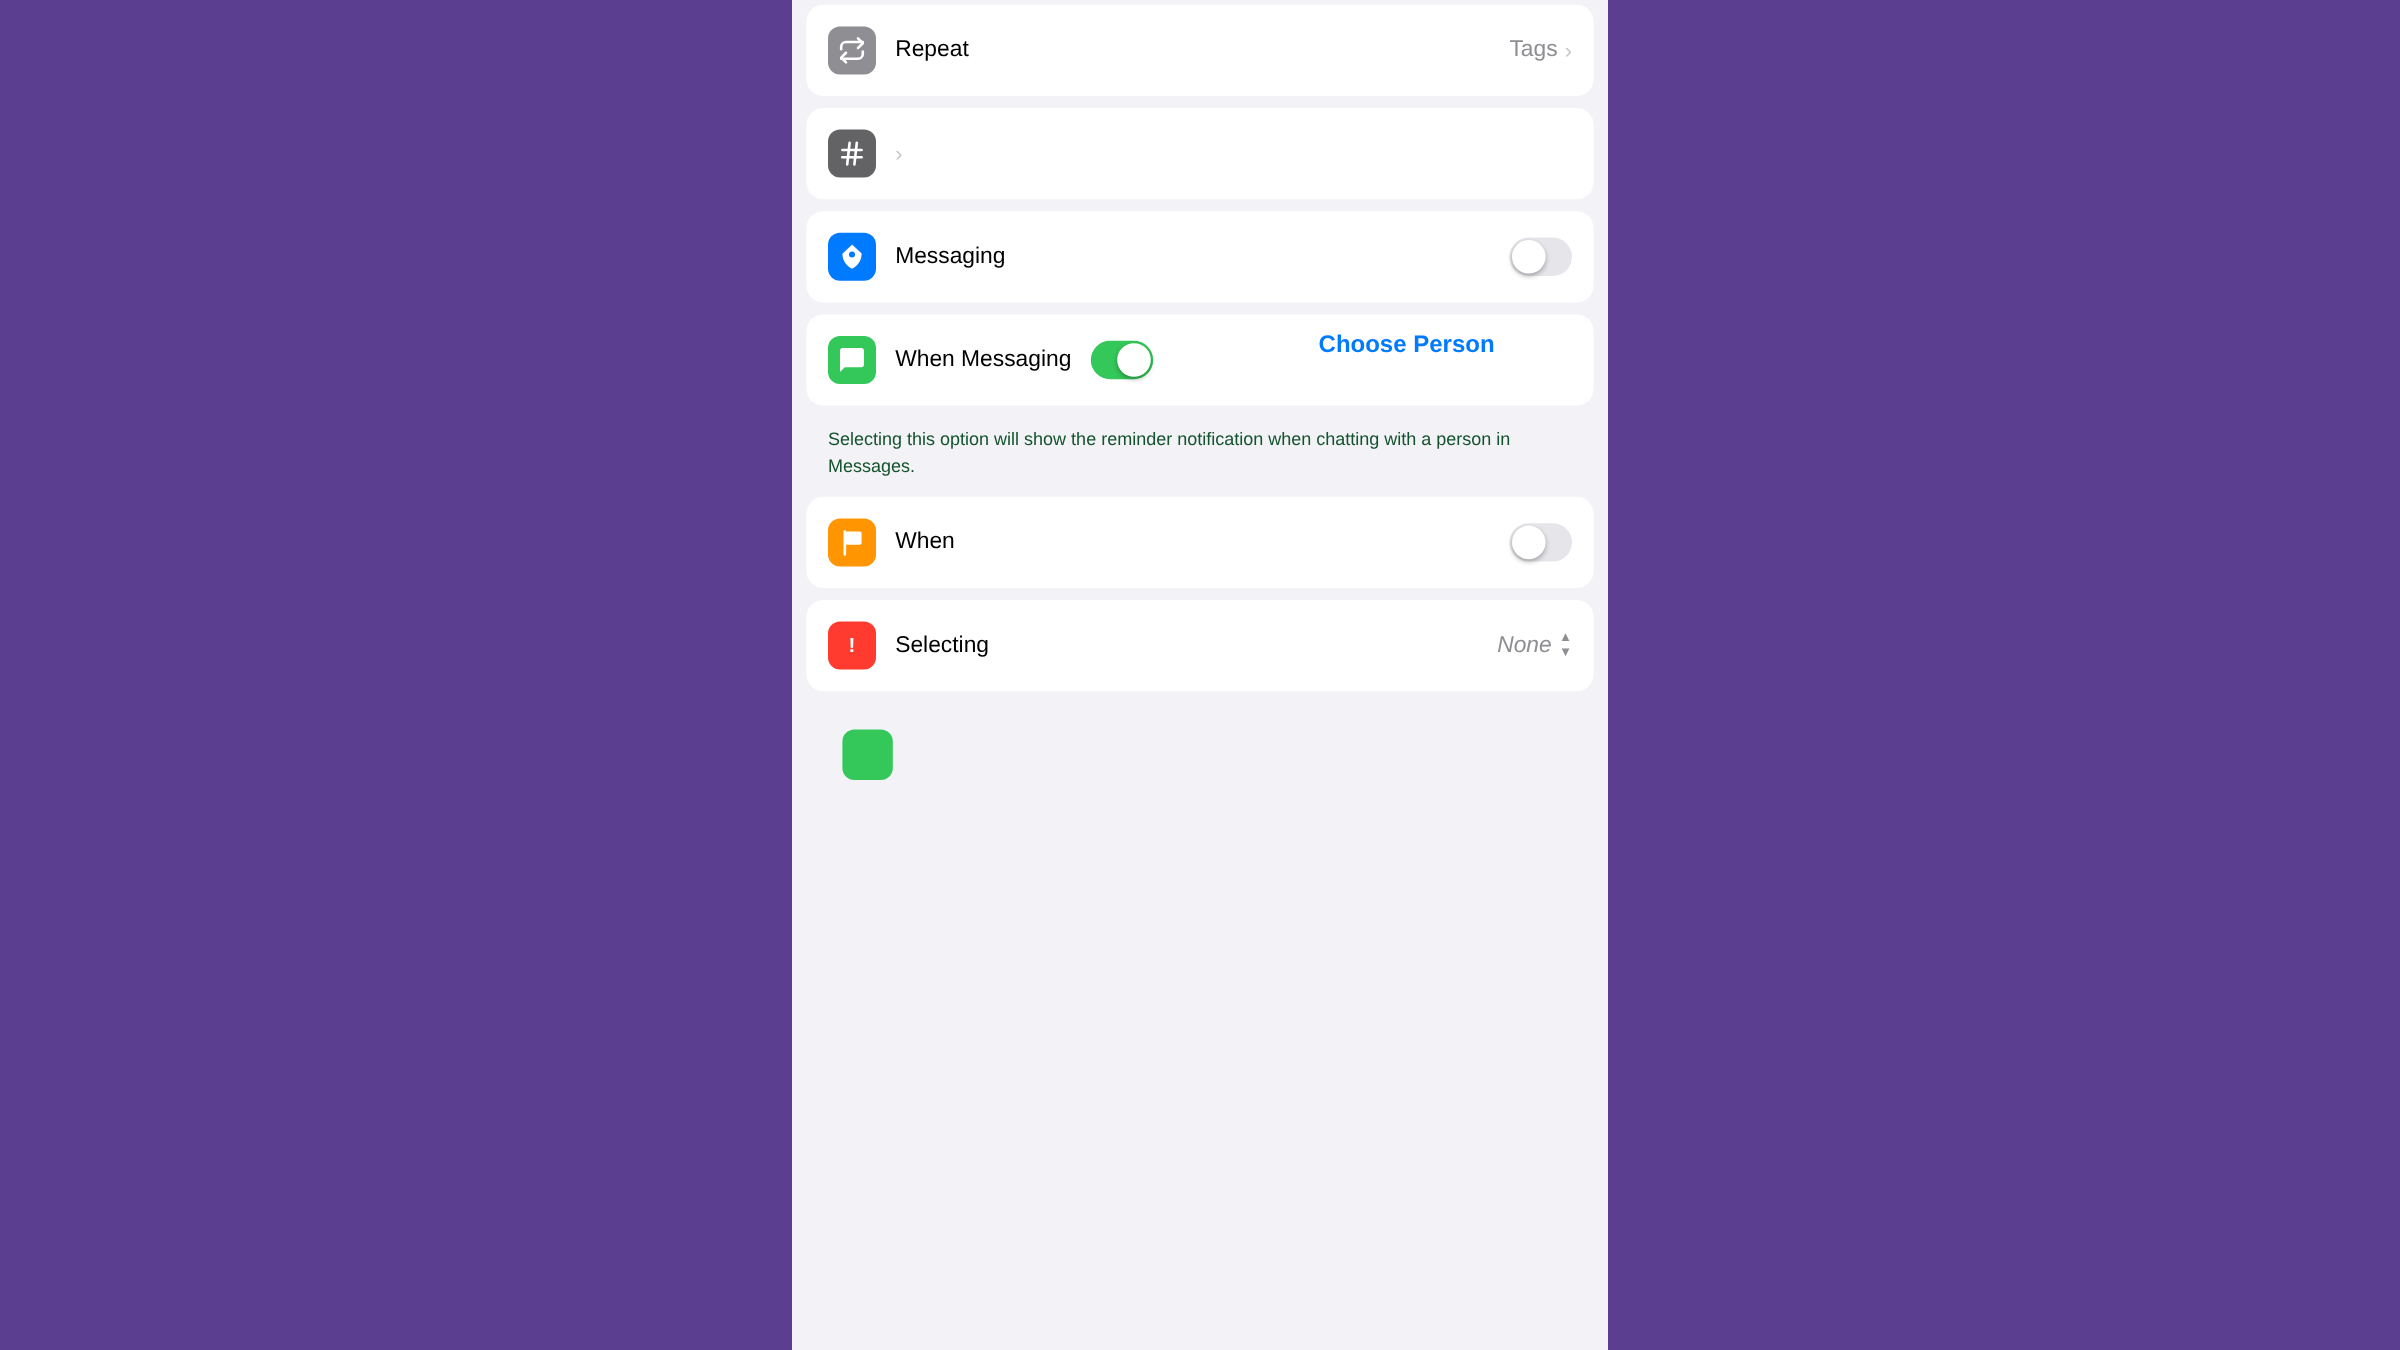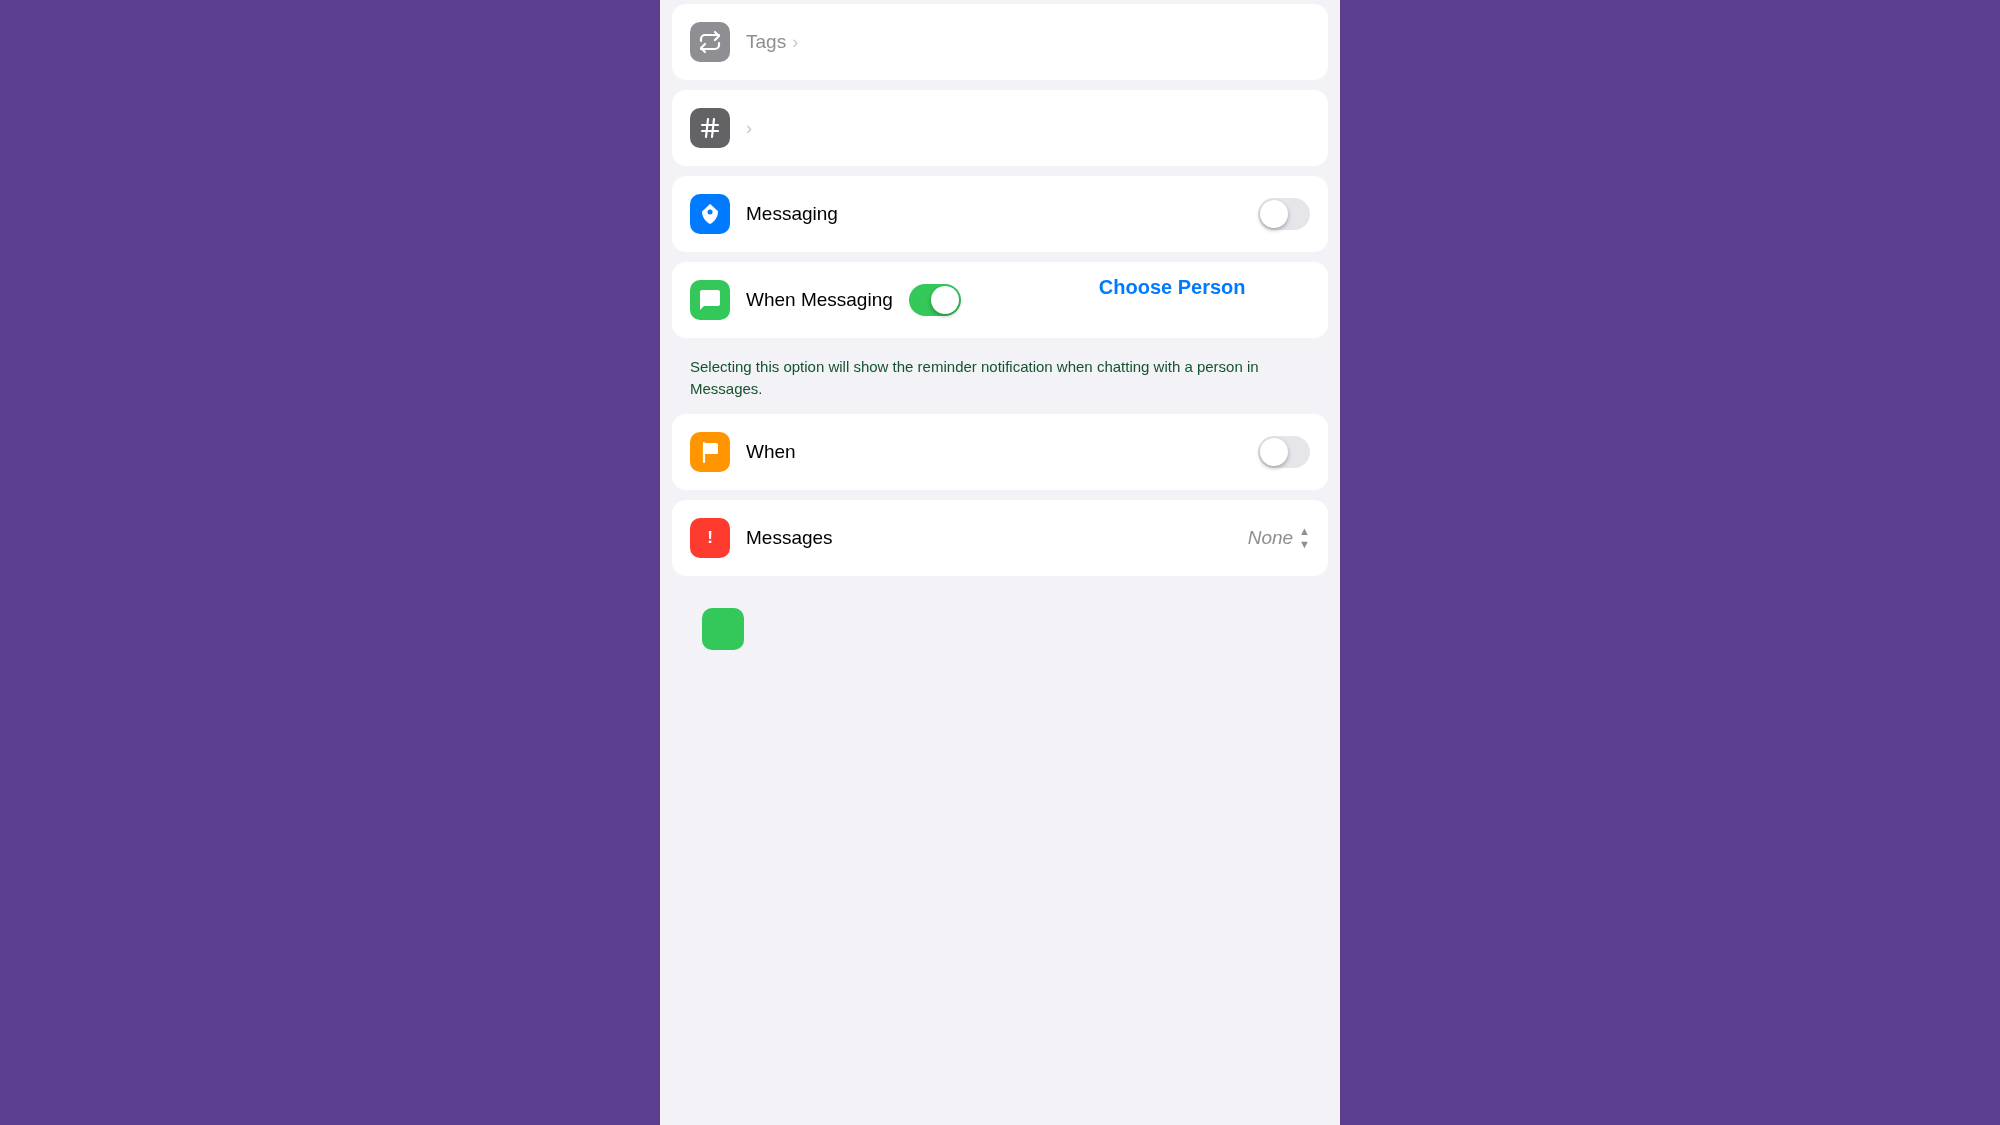--- a/index.html
+++ b/index.html
@@ -223,20 +223,21 @@
 
       <div class="row-card">
         <div class="icon-box gray">
           <svg class="svg-icon" viewBox="0 0 24 24" fill="none">
             <path d="M17 2l4 4-4 4" stroke="white" stroke-width="2.2" stroke-linecap="round" stroke-linejoin="round"></path>
             <path d="M3 11V9a4 4 0 014-4h14" stroke="white" stroke-width="2.2" stroke-linecap="round"></path>
             <path d="M7 22l-4-4 4-4" stroke="white" stroke-width="2.2" stroke-linecap="round" stroke-linejoin="round"></path>
             <path d="M21 13v2a4 4 0 01-4 4H3" stroke="white" stroke-width="2.2" stroke-linecap="round"></path>
           </svg>
         </div>
+        <span class="row-label">Repeat</span>
         <span class="row-value">
           <span>Tags</span>
           <span class="chevron">›</span>
         </span>
       </div>
 
       <div class="row-card">
         <div class="icon-box dark-gray">
           <svg class="svg-icon" viewBox="0 0 24 24">
             <line x1="4" y1="9" x2="20" y2="9" stroke="white" stroke-width="2.2" stroke-linecap="round"></line>
@@ -294,21 +295,21 @@
           <div class="toggle-knob"></div>
         </div>
       </div>
 
       <div class="row-card">
         <div class="icon-box red">
           <svg class="svg-icon" viewBox="0 0 24 24">
             <text x="12" y="17" text-anchor="middle" font-size="17" font-weight="bold" fill="white">!</text>
           </svg>
         </div>
-        <span class="row-label">Messages</span>
+        <span class="row-label">Selecting</span>
         <div class="stepper-value">
           <span>None</span>
           <div class="stepper-arrows">
             <span class="stepper-arrow">▲</span>
             <span class="stepper-arrow">▼</span>
           </div>
         </div>
       </div>
 
       <div class="bottom-circle">

